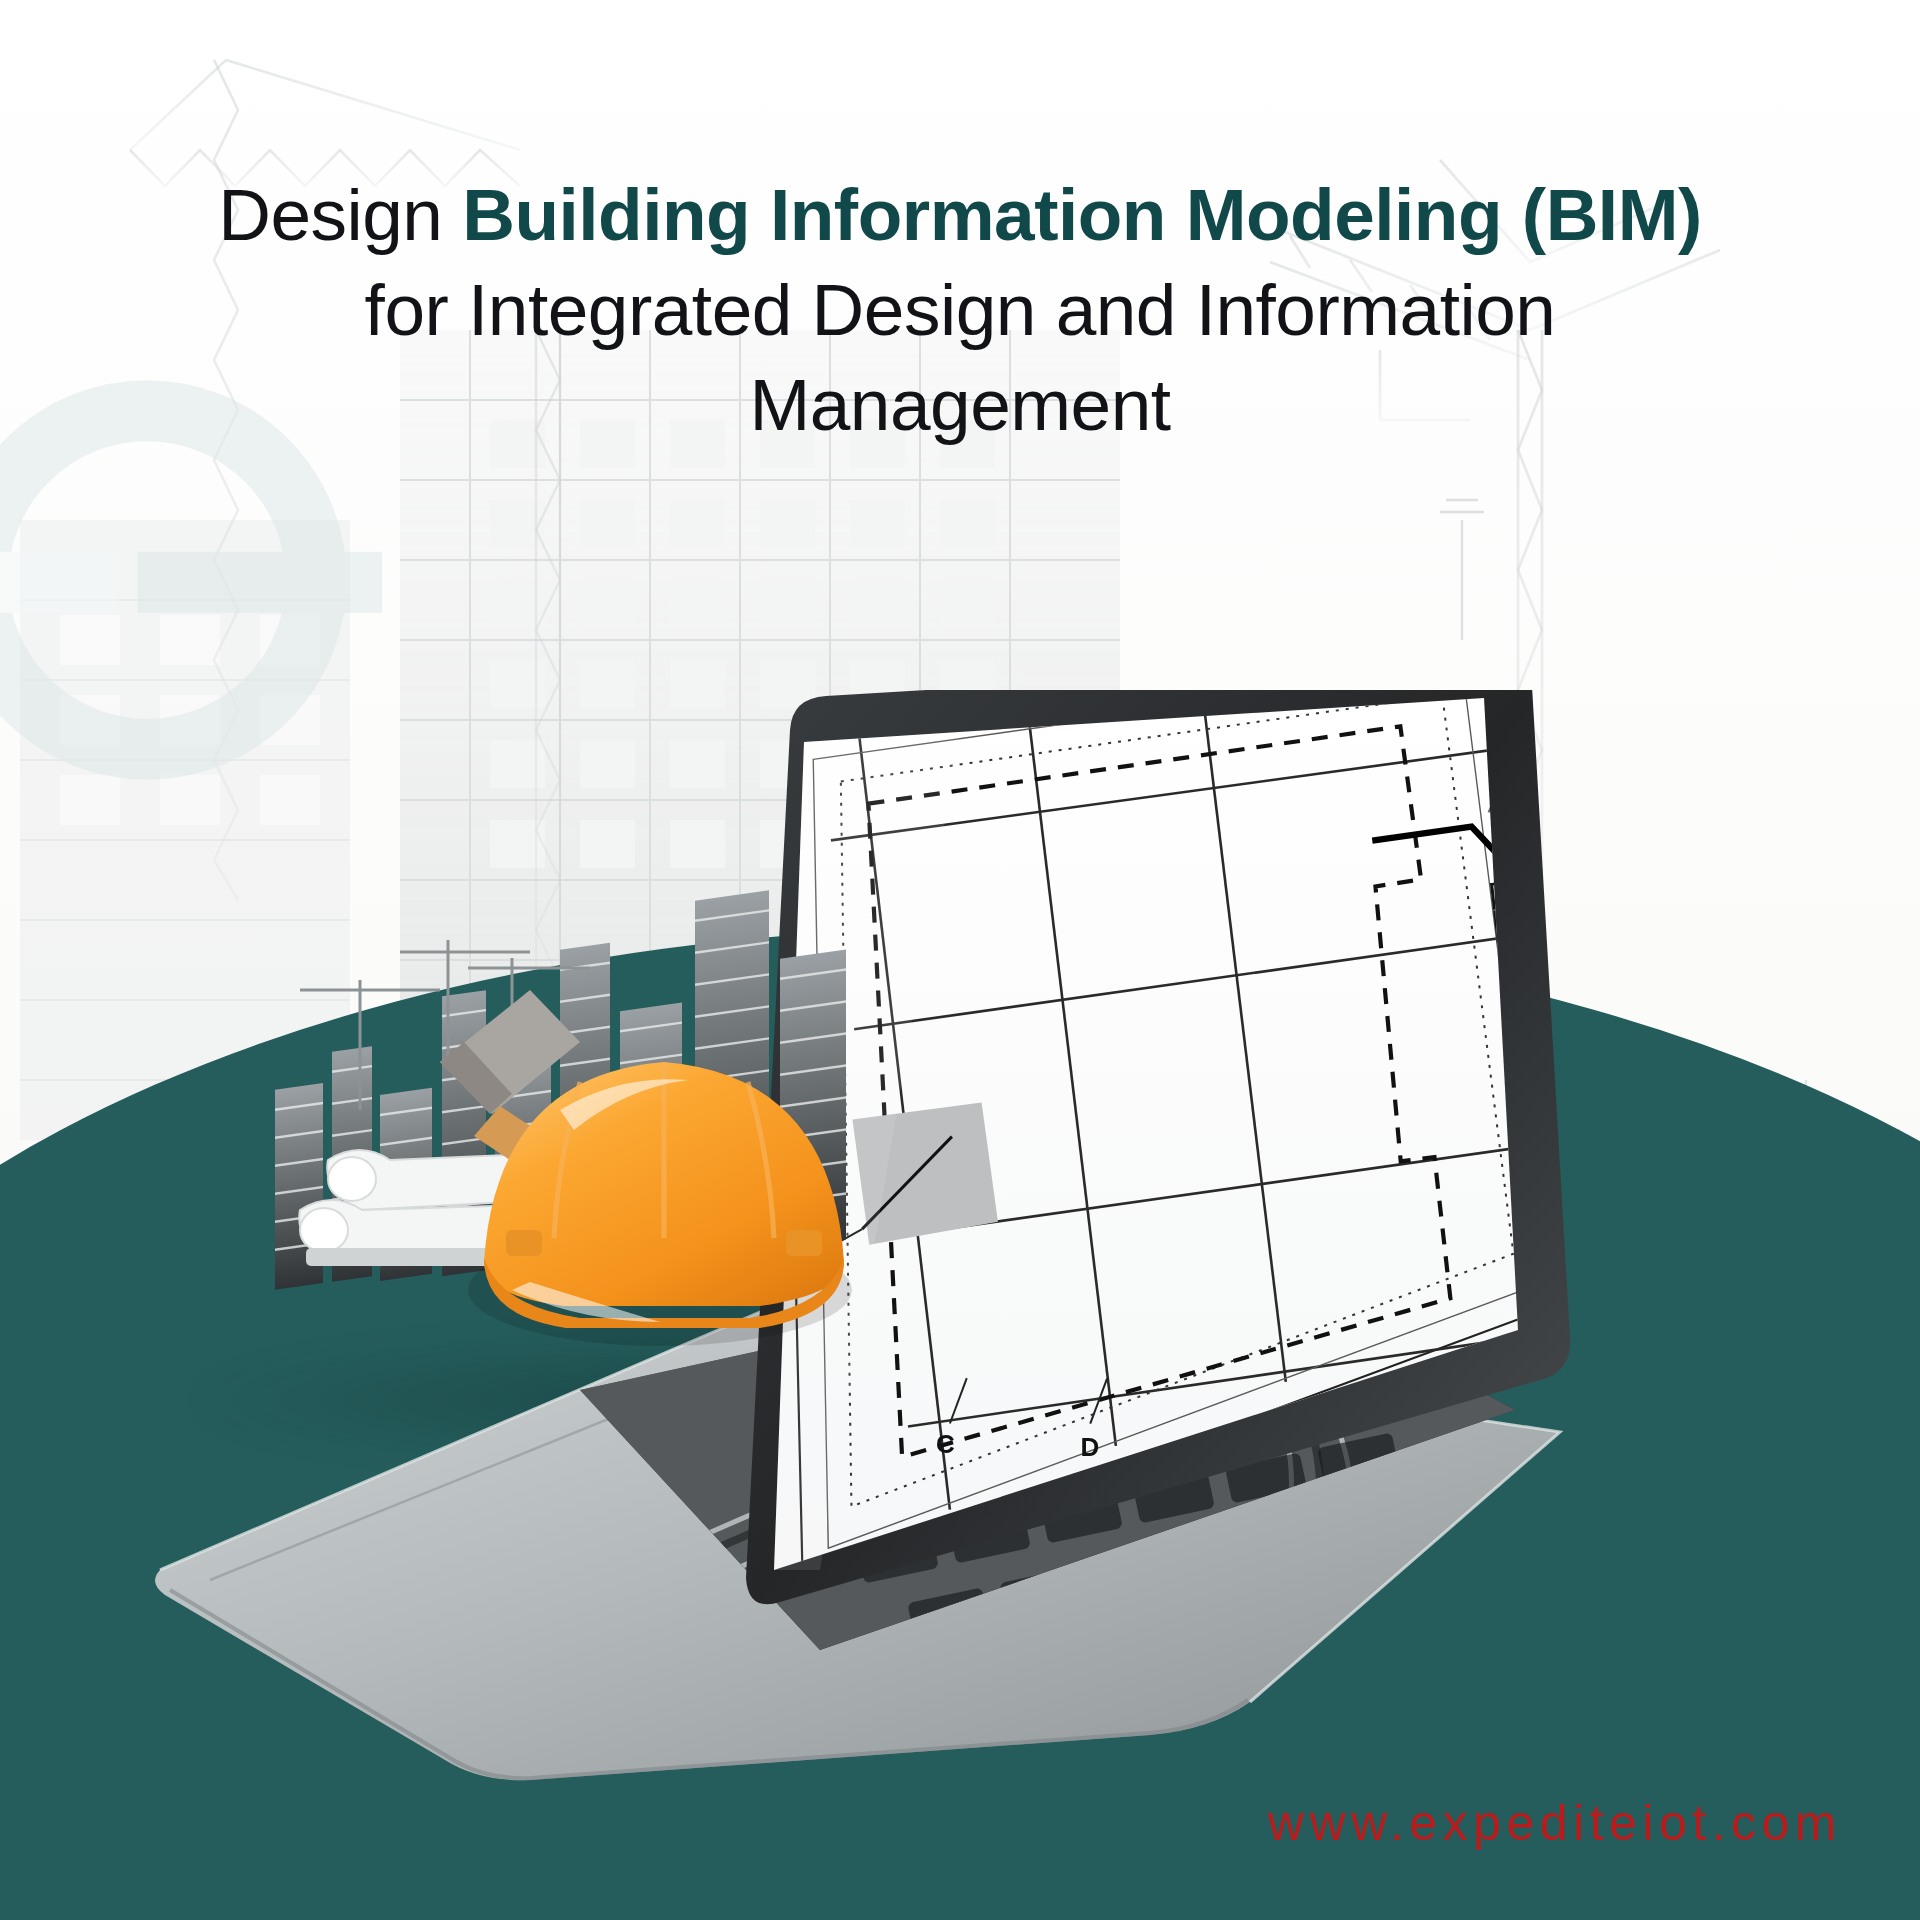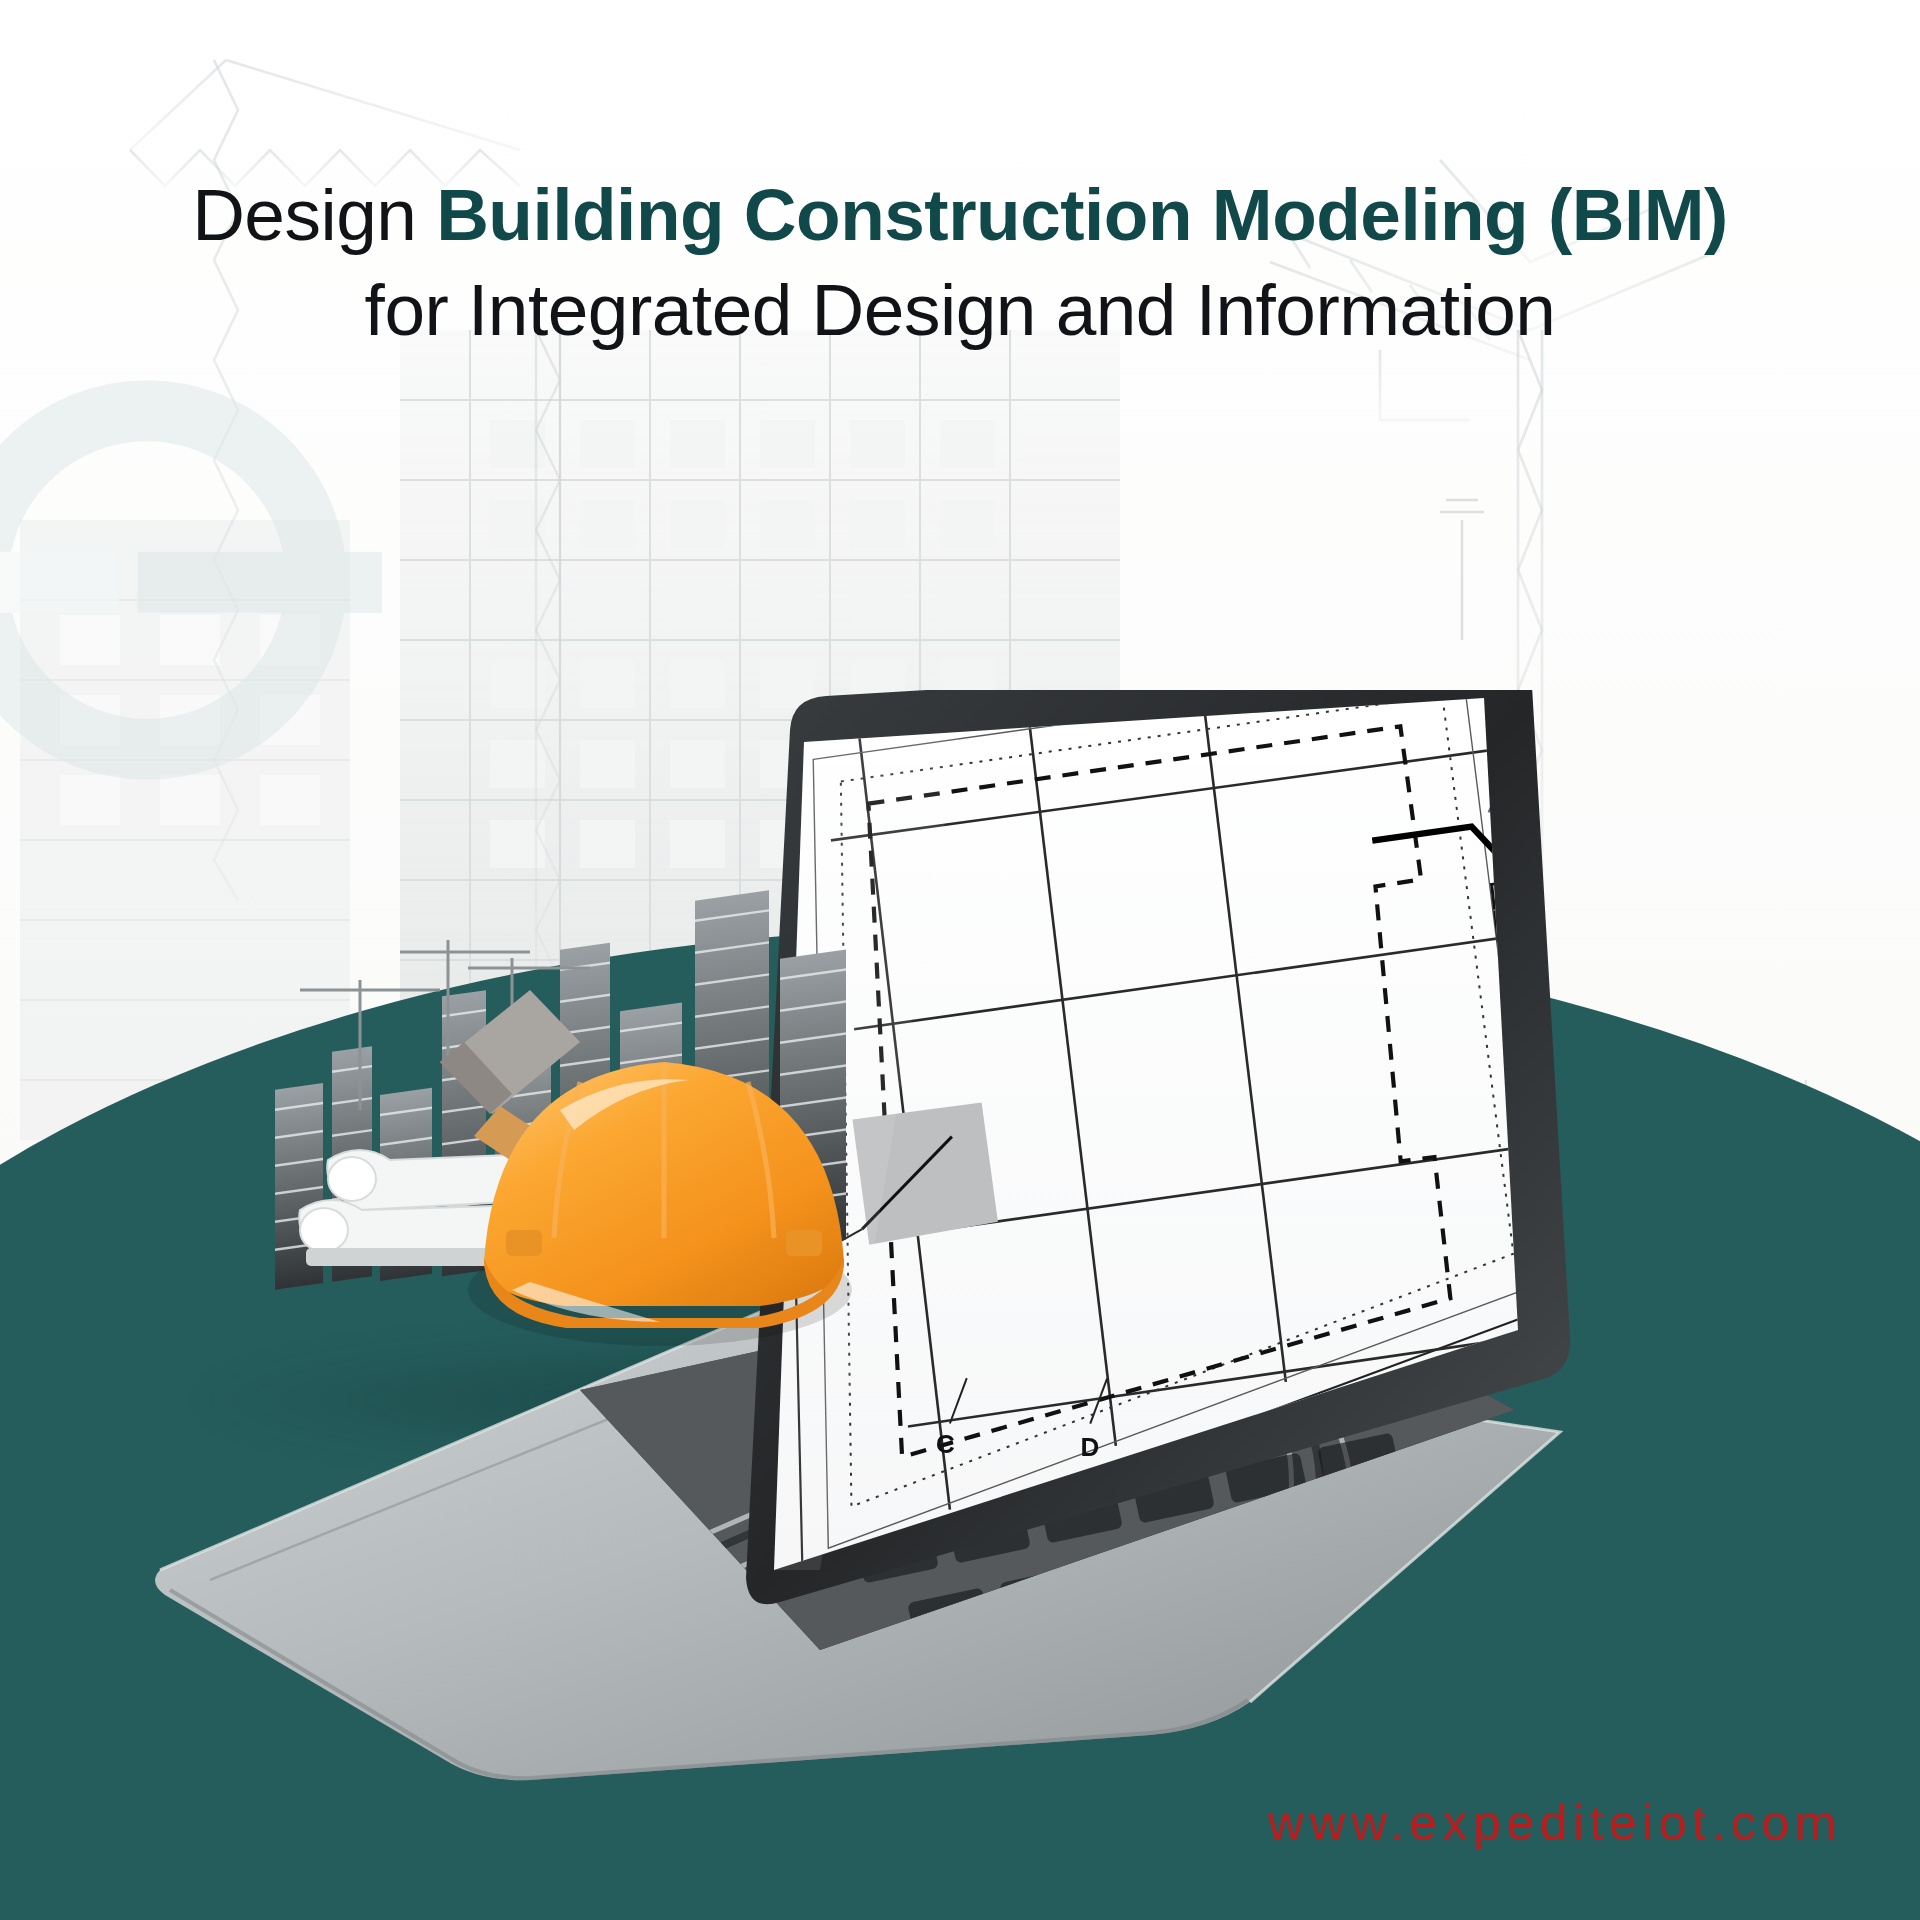--- a/index.html
+++ b/index.html
@@ -232,22 +232,23 @@
         <circle cx="100" cy="100" r="72"></circle>
       </g>
       <rect x="96" y="88" width="104" height="26" fill="#dfe9e9"></rect>
       <rect x="28" y="88" width="60" height="26" fill="#f3f8f8"></rect>
     </svg>
 
     <div class="teal-oval"></div>
   </div>
 
   <h1 class="headline">
-    <span class="hl-line l1"><span>Design </span><span class="hl-strong">Building Construction Modeling (BIM)</span></span>
+    <span class="hl-line l1"><span>Design </span><span class="hl-strong">Building Information Modeling (BIM)</span></span>
     <span class="hl-line l2">for Integrated Design and Information</span>
+    <span class="hl-line l3">Management</span>
   </h1>
 
   <div class="hero-shadow"></div>
 
   <svg class="laptop" viewBox="0 0 1800 1180">
     <defs>
       <linearGradient id="baseGrad" x1="0" y1="0" x2="1" y2="1">
         <stop offset="0%" stop-color="#cfd3d4"></stop>
         <stop offset="45%" stop-color="#b4b9bb"></stop>
         <stop offset="100%" stop-color="#8e9496"></stop>

